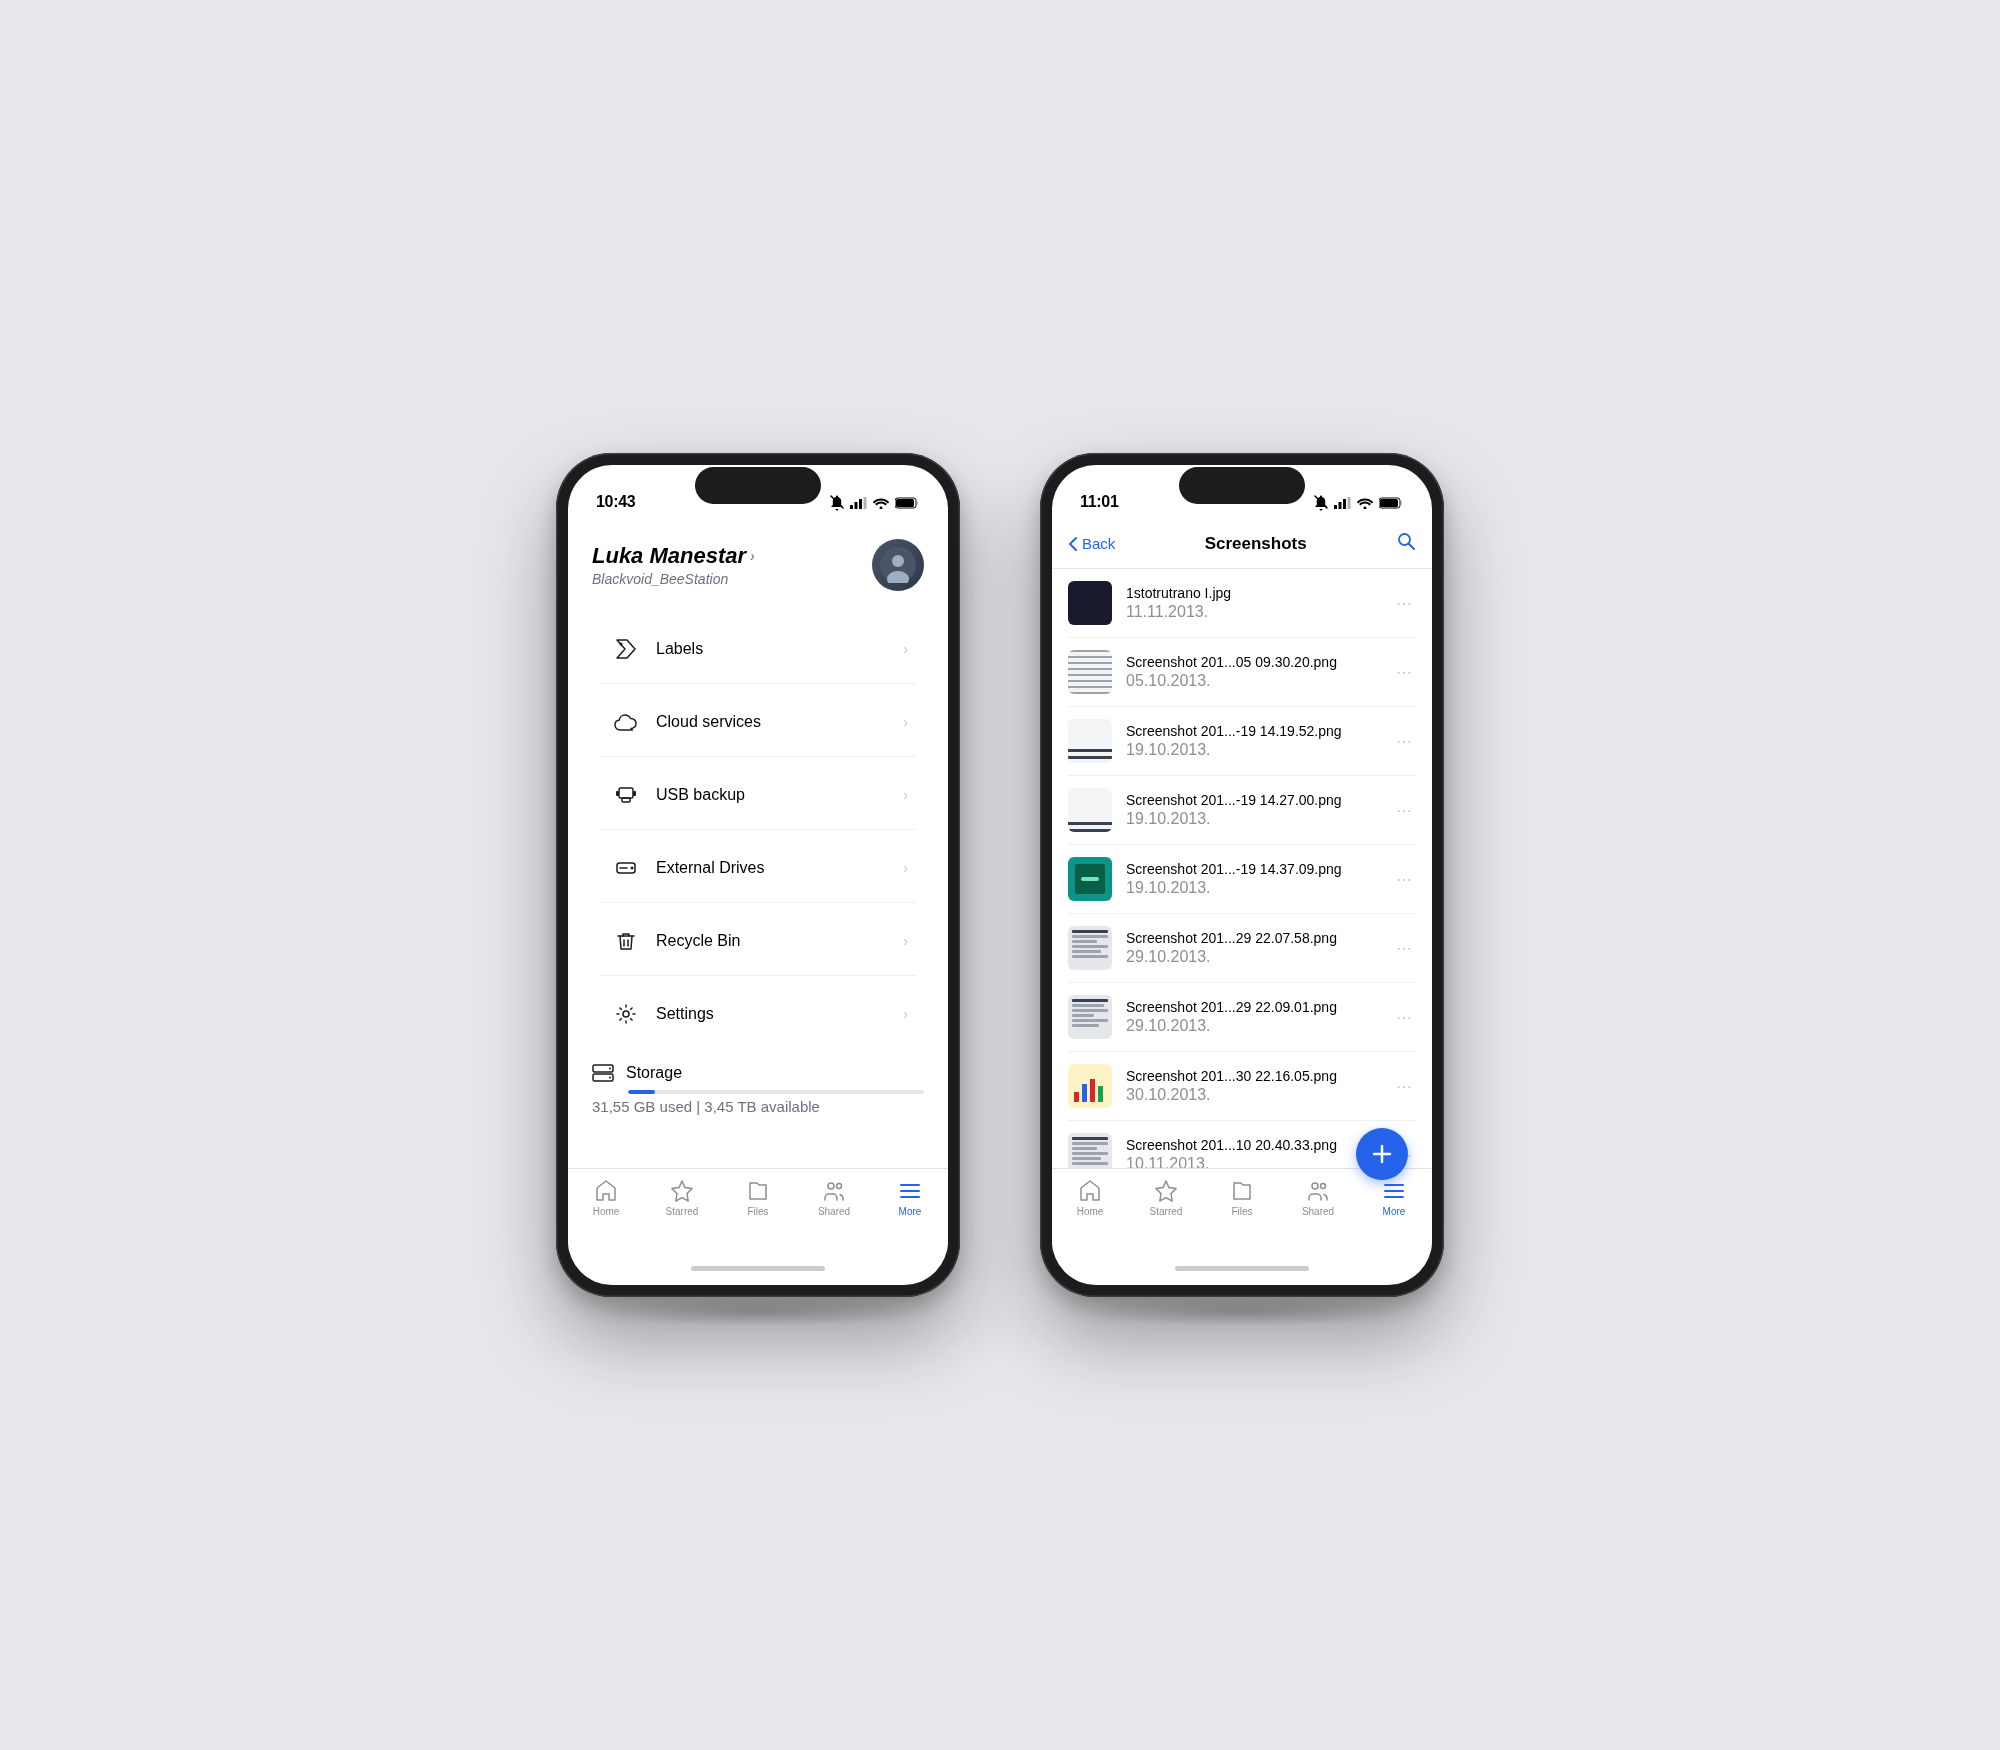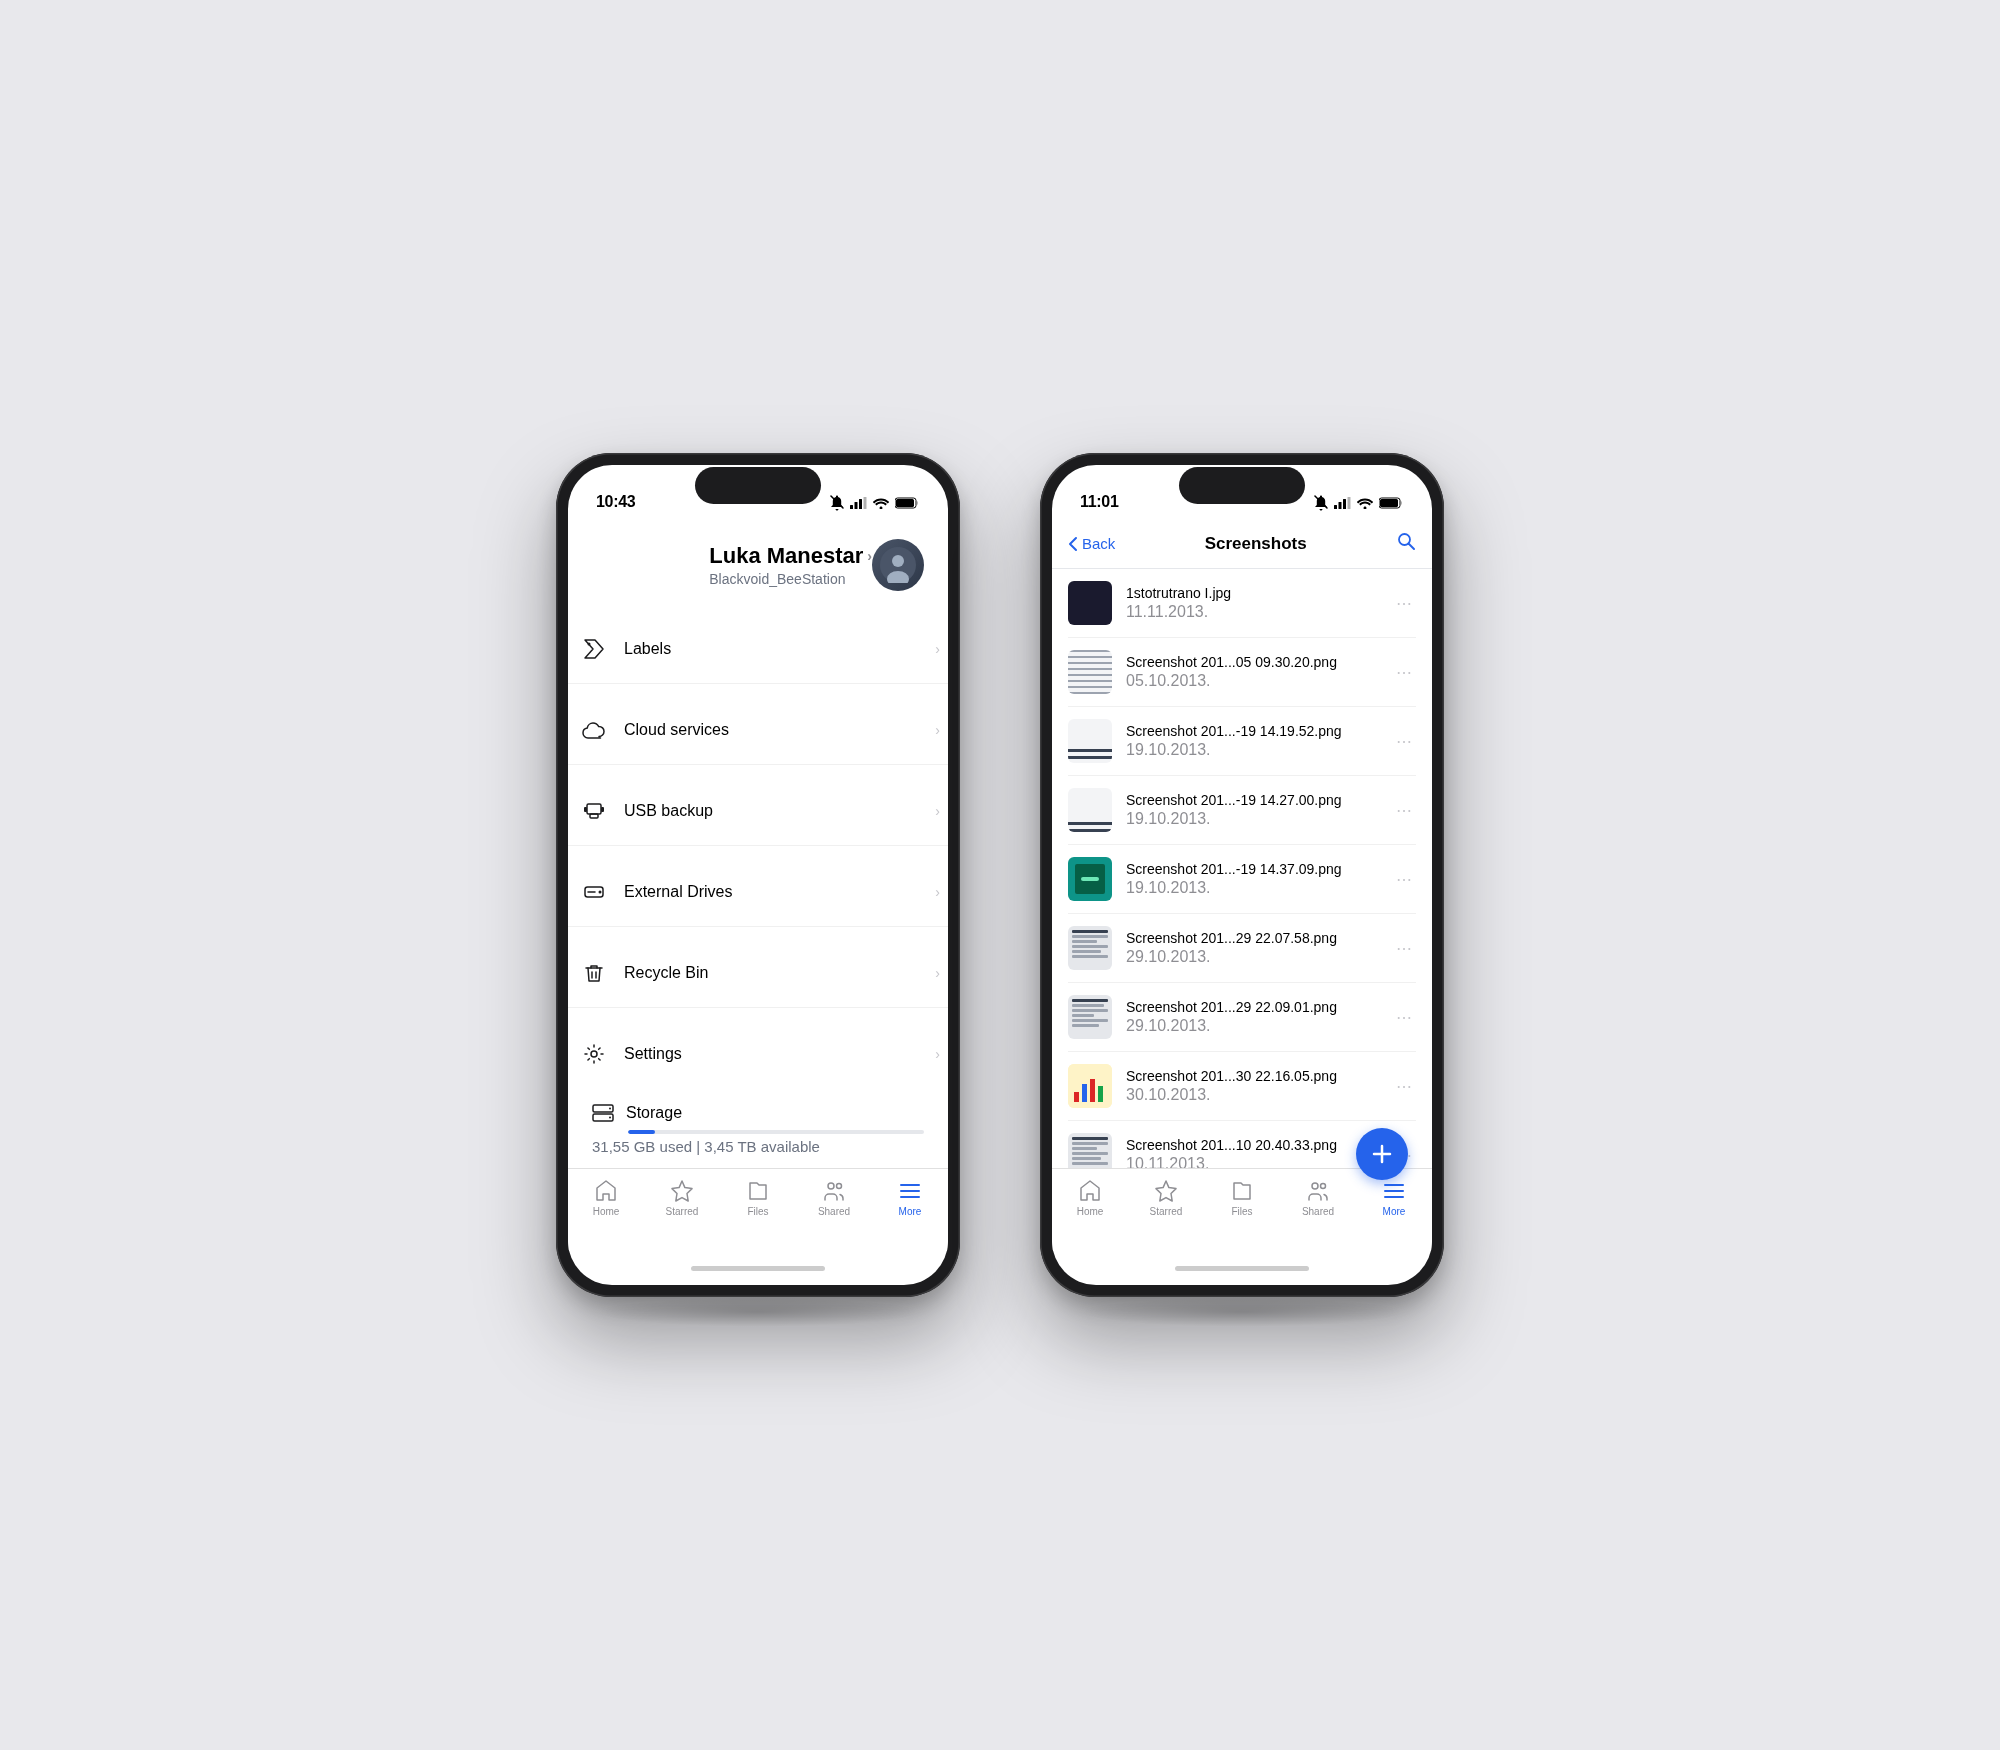--- a/index.html
+++ b/index.html
@@ -140,21 +140,22 @@
     
     .phone1-content {
       flex: 1;
       overflow: hidden;
       padding: 0;
     }
     .user-section {
       padding: 20px 24px 24px;
       display: flex;
       align-items: center;
-      justify-content: flex-end;
+      justify-content: space-between;
+      font-style: italic;
     }
     .user-info {
       display: flex;
       flex-direction: column;
     }
     .user-name {
       font-size: 22px;
       font-weight: 600;
       color: #000;
       display: flex;
@@ -186,24 +187,24 @@
       width: 100%;
       height: 100%;
       background: linear-gradient(135deg, #4a5568 0%, #2d3748 100%);
       display: flex;
       align-items: center;
       justify-content: center;
       font-size: 20px;
     }
 
     .menu-list {
-      padding: 0 0;
+      padding: 0 32px;
       display: flex;
       flex-direction: column;
-      gap: 12px;
+      gap: 4px;
     }
     .menu-item {
       display: flex;
       align-items: center;
       padding: 16px 8px;
       border-bottom: 0.5px solid #f0f0f0;
       cursor: pointer;
     }
     .menu-item:last-child {
       border-bottom: none;

